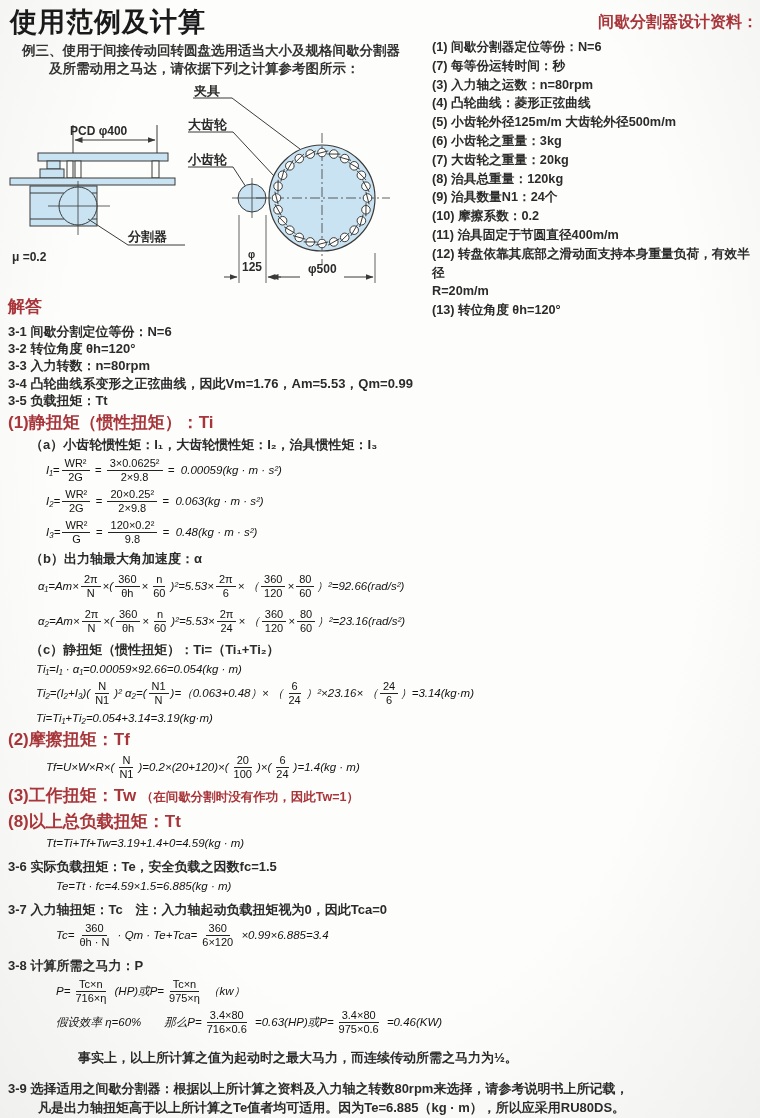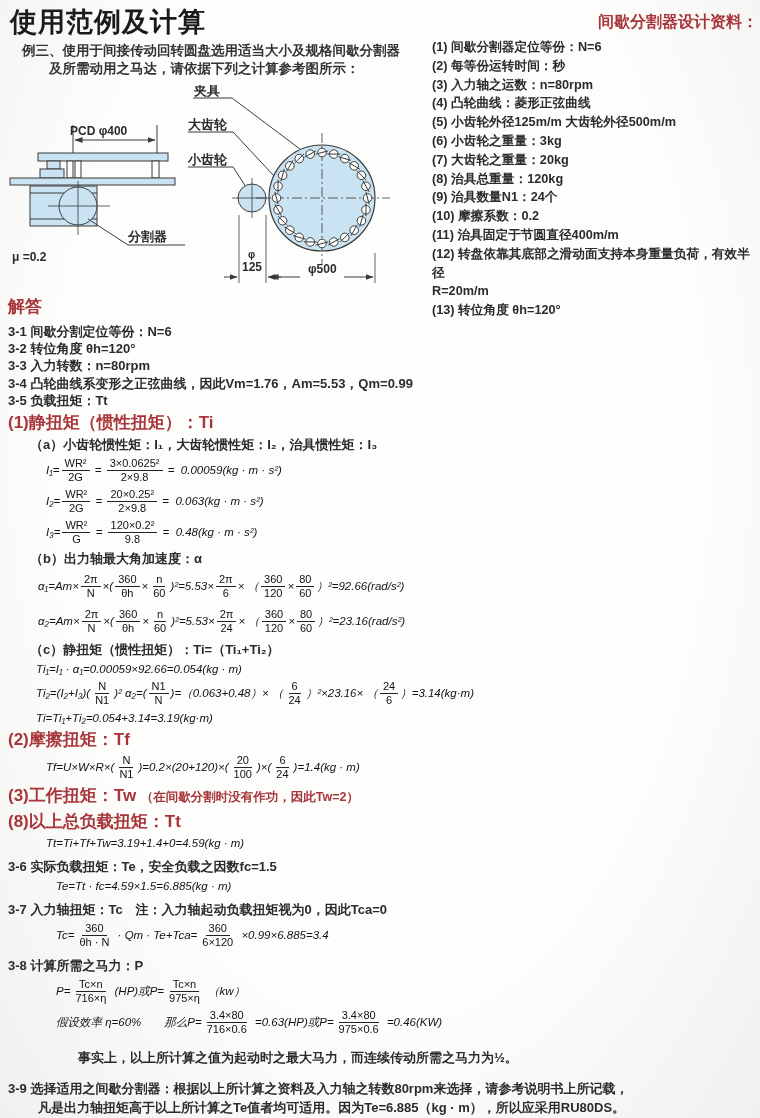--- a/index.html
+++ b/index.html
@@ -171,21 +171,21 @@
     <text x="188" y="79" font-size="13">小齿轮</text>
     <text x="248" y="173" font-size="10">φ</text>
     <text x="242" y="186" font-size="12">125</text>
     <text x="308" y="188" font-size="12">φ500</text>
   </svg>
 
   <div class="design">
     <div class="dtitle">间歇分割器设计资料：</div>
     <ul>
       <li>(1) 间歇分割器定位等份：N=6</li>
-      <li>(2) 每等份运转时间：秒</li>
+      <li>(7) 每等份运转时间：秒</li>
       <li>(3) 入力轴之运数：n=80rpm</li>
       <li>(4) 凸轮曲线：菱形正弦曲线</li>
       <li>(5) 小齿轮外径125m/m 大齿轮外径500m/m</li>
       <li>(6) 小齿轮之重量：3kg</li>
       <li>(7) 大齿轮之重量：20kg</li>
       <li>(8) 治具总重量：120kg</li>
       <li>(9) 治具数量N1：24个</li>
       <li>(10) 摩擦系数：0.2</li>
       <li>(11) 治具固定于节圆直径400m/m</li>
       <li>(12) 转盘依靠其底部之滑动面支持本身重量负荷，有效半径
@@ -358,21 +358,21 @@
         <span class="ftxt">)×(</span>
         <span class="frac">
           <span class="num">6</span>
           <span class="den">24</span>
         </span>
         <span class="ftxt">)=1.4(kg · m)</span>
       </div>
 
     <div class="rh">
       <span>(3)工作扭矩：Tw</span>
-      <span class="hnote">（在间歇分割时没有作功，因此Tw=2）</span>
+      <span class="hnote">（在间歇分割时没有作功，因此Tw=1）</span>
     </div>
     <div class="rh">(8)以上总负载扭矩：Tt</div>
     <div class="formula plain">
         <span class="ftxt">Tt=Ti+Tf+Tw=3.19+1.4+0=4.59(kg · m)</span>
       </div>
 
     <div class="numline">3-6 实际负载扭矩：Te，安全负载之因数fc=1.5</div>
     <div class="formula ind-n plain">
         <span class="ftxt">Te=Tt · fc=4.59×1.5=6.885(kg · m)</span>
       </div>

